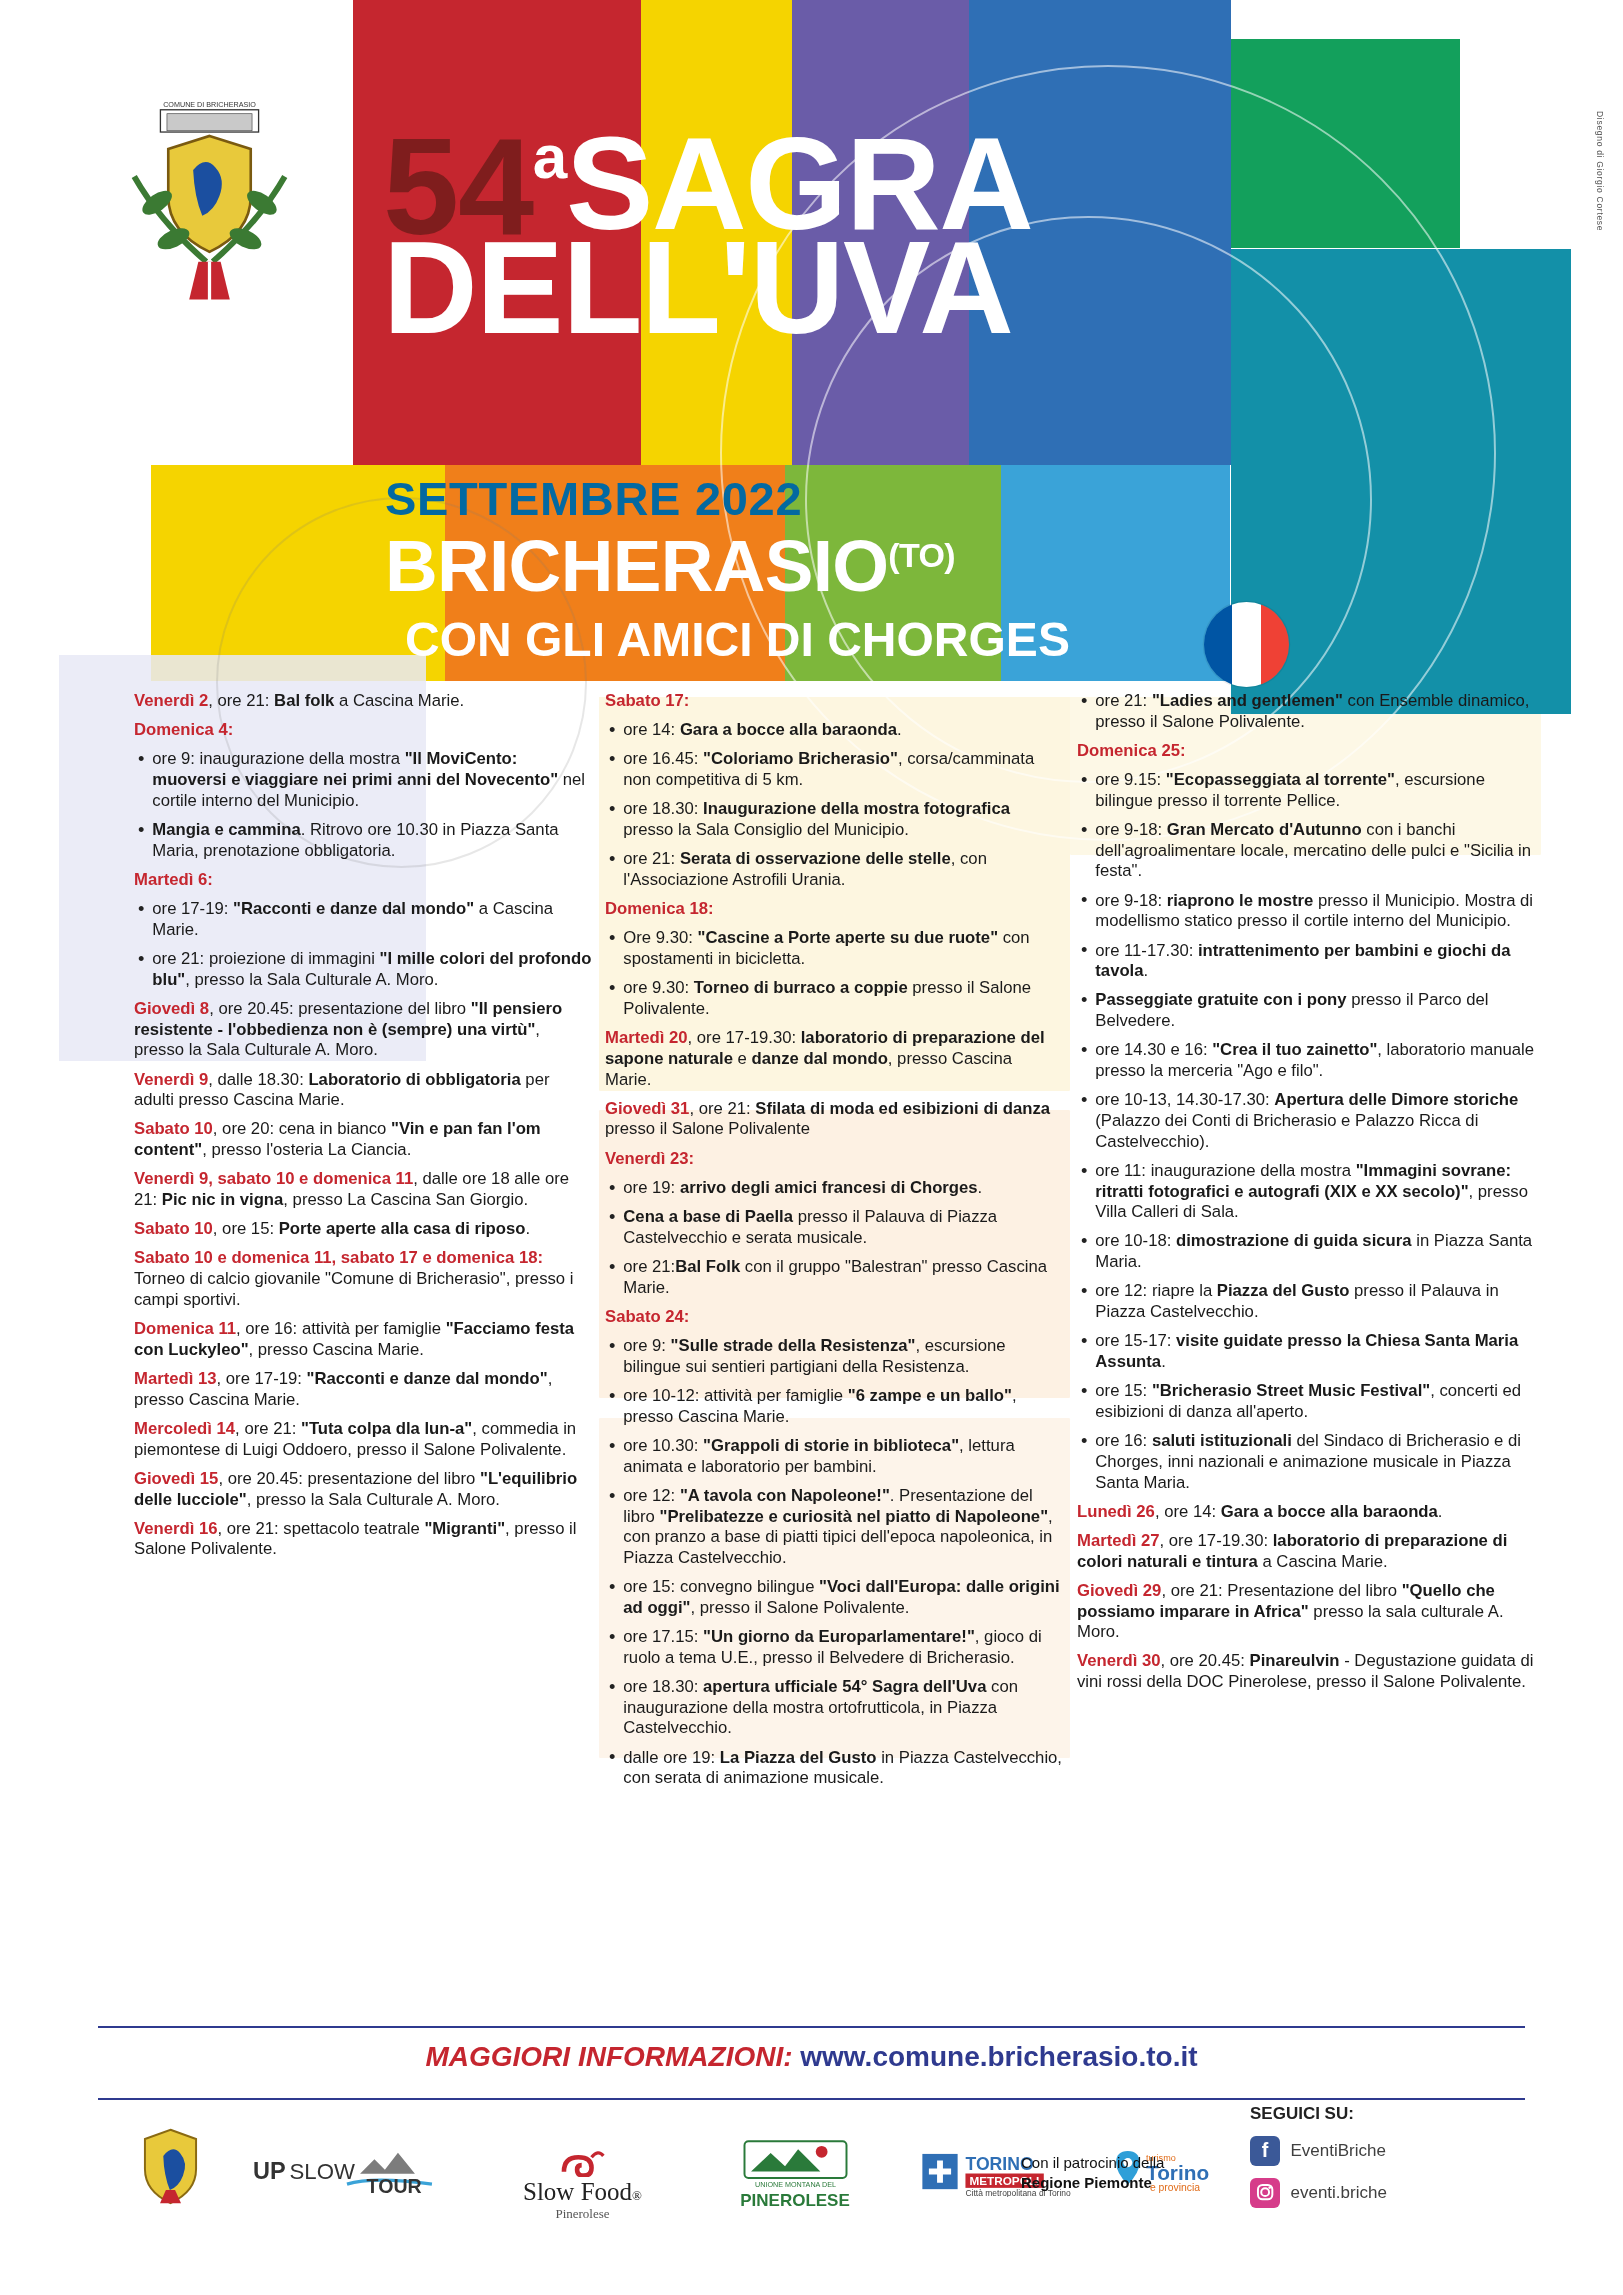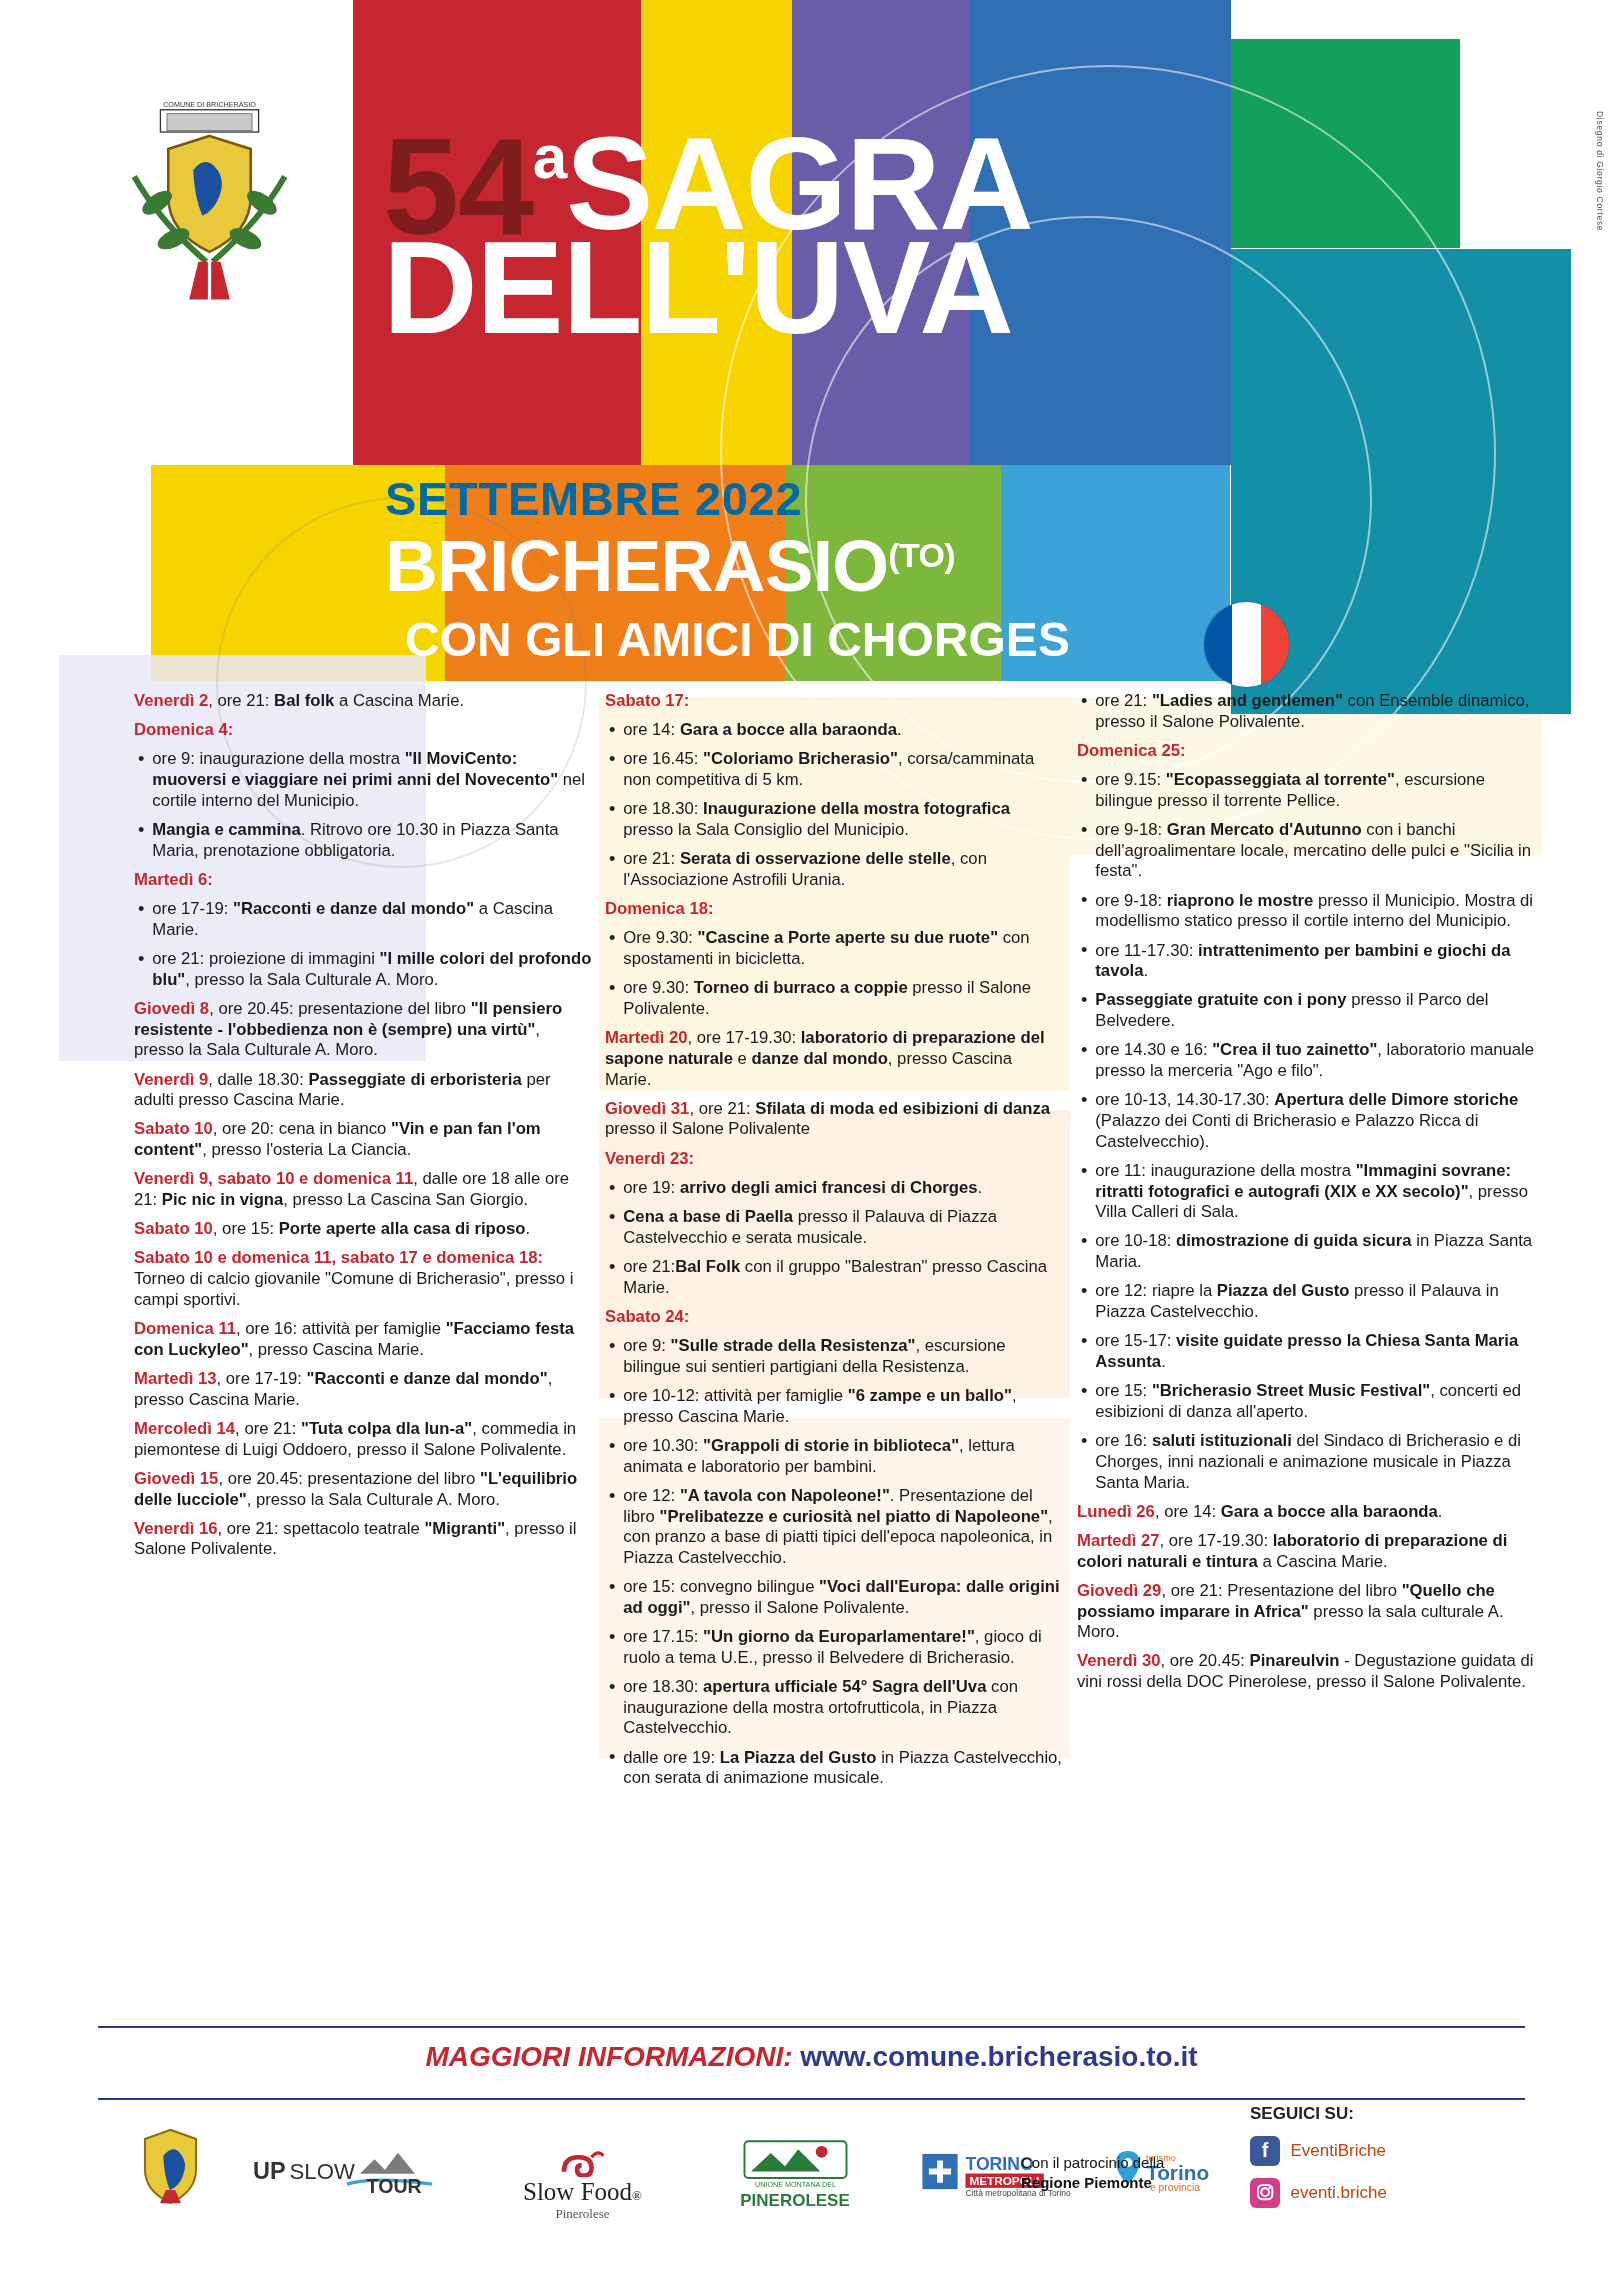--- a/index.html
+++ b/index.html
@@ -93,21 +93,21 @@
   .logos{position:absolute;left:98px;top:2114px;width:1244px;height:131px;}
   .logo{position:absolute;text-align:center;}
   .seguici{
     position:absolute;right:98px;top:2104px;width:275px;text-align:left;
   }
   .seguici .lab{font-size:17px;font-weight:bold;color:#222;margin-bottom:11.8px;}
   .social{display:flex;align-items:center;margin-bottom:11.8px;justify-content:flex-start;}
   .social .ic{width:30px;height:30px;border-radius:5.9px;margin-right:10.5px;display:flex;align-items:center;justify-content:center;color:#fff;font-weight:bold;font-size:19.6px;}
   .fb{background:#3b5998;}
   .ig{background:#d63c8a;}
-  .social .nm{font-size:17px;color:#c2410c;}
+  .social .nm{font-size:17px;color:#404040;}
   .patro{position:absolute;left:1021px;top:2153px;font-size:15px;line-height:1.3;color:#111;}
   .logotxt{font-family:"Liberation Serif", serif;}
 </style>
 </head>
 <body>
 
 <div class="poster">
   <div class="blocks">
     <div class="blk" style="left:353px;top:0;width:288px;height:465px;background:#c5262f;"></div>
     <div class="blk" style="left:641px;top:0;width:151px;height:465px;background:#f5d400;"></div>
@@ -169,21 +169,21 @@
 
   <div class="col col1" id="col1">
       <div class="entry"><span class="red">Venerdì 2</span>, ore 21: <b>Bal folk</b> a Cascina Marie.</div>
       <div class="entry hdr"><span class="red">Domenica 4:</span></div>
       <div class="entry bullet">ore 9: inaugurazione della mostra <b>"Il MoviCento: muoversi e viaggiare nei primi anni del Novecento"</b> nel cortile interno del Municipio.</div>
       <div class="entry bullet"><b>Mangia e cammina</b>. Ritrovo ore 10.30 in Piazza Santa Maria, prenotazione obbligatoria.</div>
       <div class="entry hdr"><span class="red">Martedì 6:</span></div>
       <div class="entry bullet">ore 17-19: <b>"Racconti e danze dal mondo"</b> a Cascina Marie.</div>
       <div class="entry bullet">ore 21: proiezione di immagini <b>"I mille colori del profondo blu"</b>, presso la Sala Culturale A. Moro.</div>
       <div class="entry"><span class="red">Giovedì 8</span>, ore 20.45: presentazione del libro <b>"Il pensiero resistente - l'obbedienza non è (sempre) una virtù"</b>, presso la Sala Culturale A. Moro.</div>
-      <div class="entry"><span class="red">Venerdì 9</span>, dalle 18.30: <b>Passeggiate di erboristeria</b> per adulti presso Cascina Marie.</div>
+      <div class="entry"><span class="red">Venerdì 9</span>, dalle 18.30: <b>Laboratorio di obbligatoria</b> per adulti presso Cascina Marie.</div>
       <div class="entry"><span class="red">Sabato 10</span>, ore 20: cena in bianco <b>"Vin e pan fan l'om content"</b>, presso l'osteria La Ciancia.</div>
       <div class="entry"><span class="red">Venerdì 9, sabato 10 e domenica 11</span>, dalle ore 18 alle ore 21: <b>Pic nic in vigna</b>, presso La Cascina San Giorgio.</div>
       <div class="entry"><span class="red">Sabato 10</span>, ore 15: <b>Porte aperte alla casa di riposo</b>.</div>
       <div class="entry"><span class="red">Sabato 10 e domenica 11, sabato 17 e domenica 18:</span> Torneo di calcio giovanile "Comune di Bricherasio", presso i campi sportivi.</div>
       <div class="entry"><span class="red">Domenica 11</span>, ore 16: attività per famiglie <b>"Facciamo festa con Luckyleo"</b>, presso Cascina Marie.</div>
       <div class="entry"><span class="red">Martedì 13</span>, ore 17-19: <b>"Racconti e danze dal mondo"</b>, presso Cascina Marie.</div>
       <div class="entry"><span class="red">Mercoledì 14</span>, ore 21: <b>"Tuta colpa dla lun-a"</b>, commedia in piemontese di Luigi Oddoero, presso il Salone Polivalente.</div>
       <div class="entry"><span class="red">Giovedì 15</span>, ore 20.45: presentazione del libro <b>"L'equilibrio delle lucciole"</b>, presso la Sala Culturale A. Moro.</div>
       <div class="entry"><span class="red">Venerdì 16</span>, ore 21: spettacolo teatrale <b>"Migranti"</b>, presso il Salone Polivalente.</div>
     </div>

